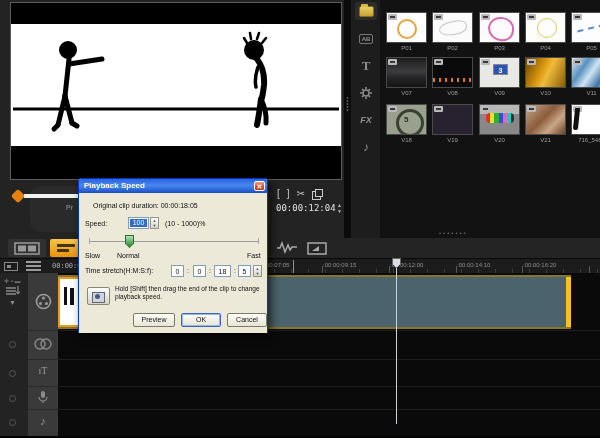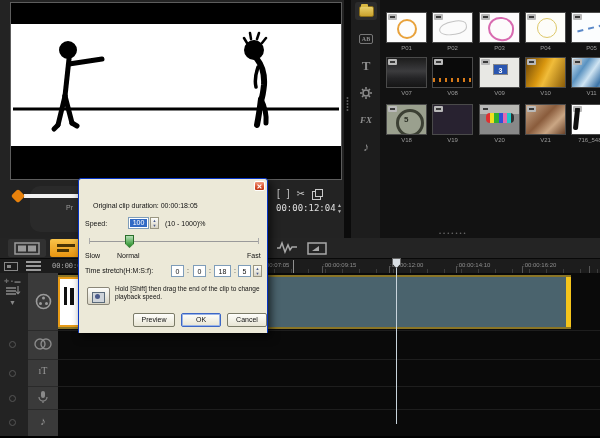--- a/index.html
+++ b/index.html
@@ -30,21 +30,21 @@
                       font-size:9px; color:#e0e0e0; letter-spacing:0; }
   #pv-spin { position:absolute; left:336px; top:202px; width:7px; height:12px; color:#bbb; font-size:5px;
              line-height:6px; text-align:center; }
   #panel-divider { position:absolute; left:344px; top:0; width:7px; height:238px; background:#0b0b0b;
                    color:#5a5a5a; font-size:7px; line-height:3px; padding-top:96px; text-align:center; }
 
   
   #library-panel { position:absolute; left:351px; top:0; width:249px; height:240px; background:#121212; }
   #lib-sidebar { position:absolute; left:0; top:0; width:29px; height:240px; background:#1d1d1d; }
   .side-icon { position:absolute; left:4px; width:22px; height:18px; display:flex; align-items:center;
-               justify-content:center; color:#8d8d8d; font-weight:bold;font-family:Liberation Serif, serif; }
+               justify-content:center; color:#8d8d8d; font-weight:bold; }
   #si-media { top:2px; background:#2c2c2c; border-radius:3px; }
   #folder-glyph { width:15px; height:11px; background:linear-gradient(180deg,#e8cf6a,#c9a22e);
                   border:1px solid #8a6d18; border-radius:2px; position:relative; }
   #folder-glyph::before { content:""; position:absolute; left:1px; top:-3px; width:7px; height:3px;
                   background:#d9b843; border-radius:1px 1px 0 0; }
   #si-transition { top:30px; } #si-transition span { border:1px solid #777; font-size:6px; padding:1px 2px; border-radius:2px; }
   #si-title { top:57px; font-family:"Liberation Serif",serif; font-size:13px; }
   #si-graphic { top:84px; } #si-filter { top:111px; font-size:9px; font-style:italic; }
   #si-audio { top:138px; font-size:12px; }
   #lib-grid { position:absolute; left:29px; top:0; width:220px; height:240px; }
@@ -444,20 +444,21 @@
         <div id="clip-thumb"></div>
         <div id="clip-end-cap"></div>
       </div>
     </div>
 
     <div id="playhead-line"></div>
     <div id="playhead-marker"></div>
   </div>
 
   <div id="xp-dialog">
+    <div id="dlg-titlebar">Playback Speed</div>
     <div id="dlg-close">✕</div>
     <div id="dlg-body">
       <span id="dlg-duration">Original clip duration: 00:00:18:05</span>
       <span id="dlg-speed-label">Speed:</span>
       <span id="speed-spinbox">
           <span id="speed-value">100</span>
         </span>
       <span class="spinner" id="speed-spin">▲<br>▼</span>
       <span id="dlg-range">(10 - 1000)%</span>
       <div id="slider-groove"></div>

